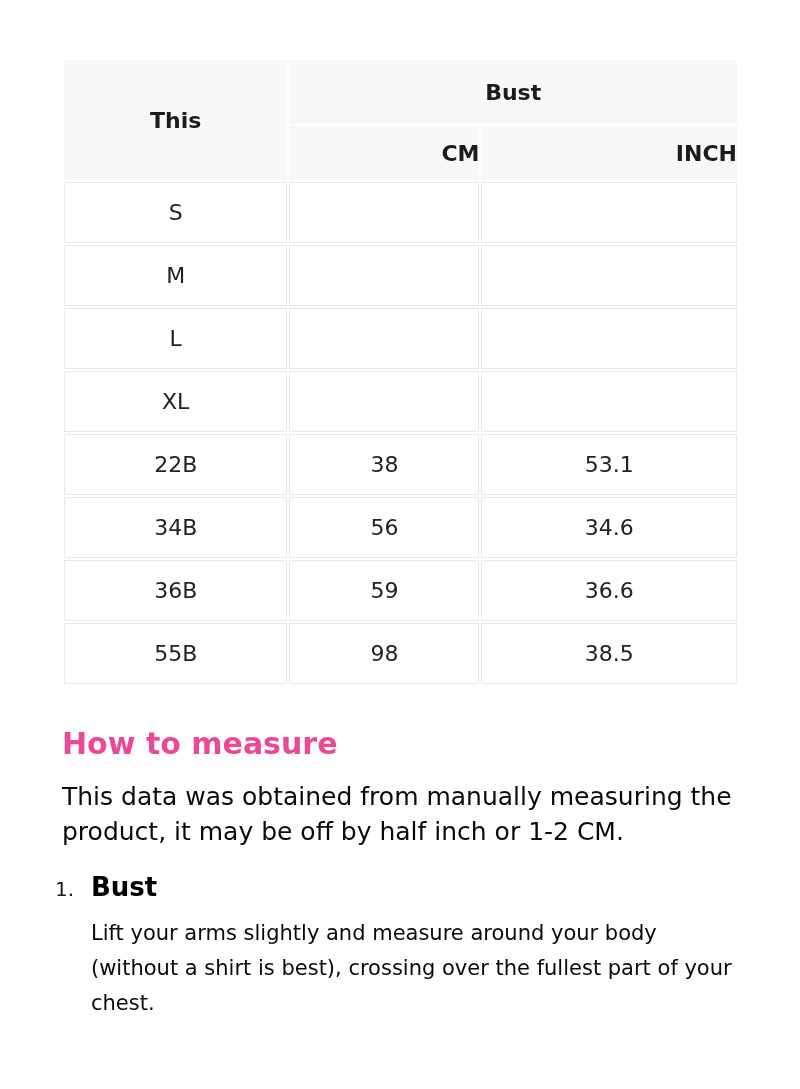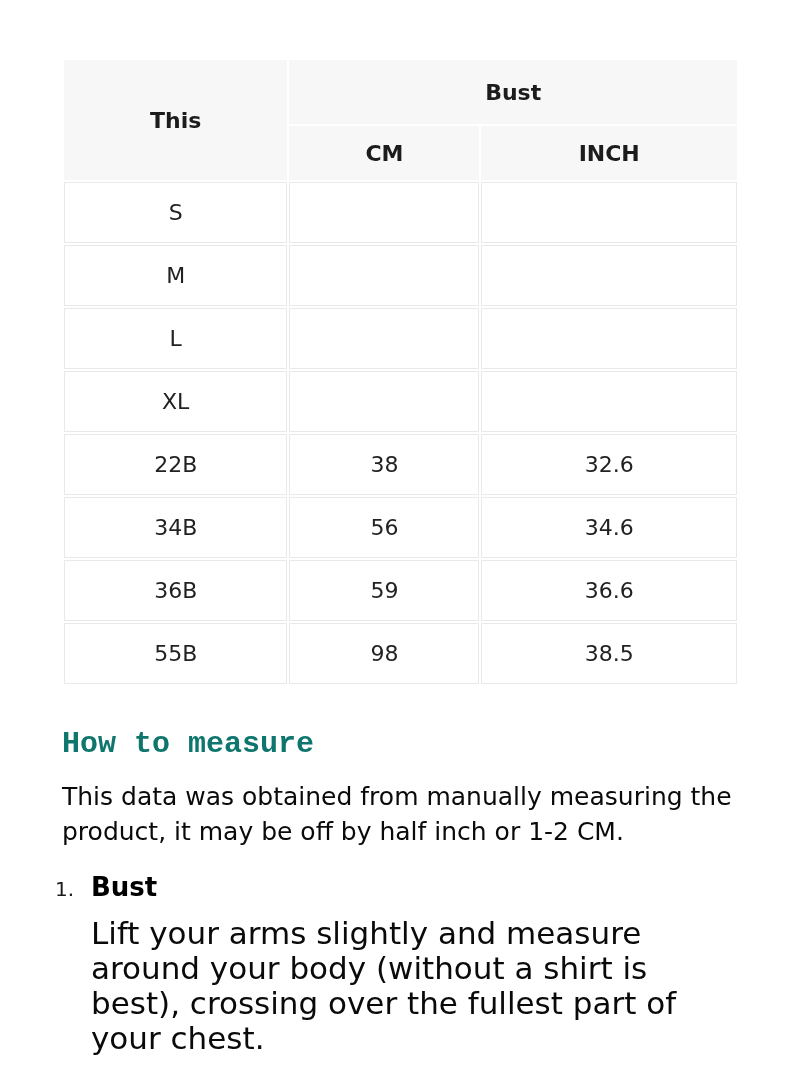--- a/index.html
+++ b/index.html
@@ -28,40 +28,39 @@
   .size-chart th {
     background: #f7f7f8;
     font-weight: bold;
     font-size: 22px;
     color: #1c1c1c;
     text-align: center;
     vertical-align: middle;
     padding: 0;
   }
   .size-chart thead tr.group-row th { height: 64px; }
-  .size-chart thead tr.sub-row th { height: 54px; }
+  .size-chart thead tr.sub-row th { height: 54px; text-align: right; }
   .size-chart td {
     border: 1px solid #e9e9e9;
     height: 61px;
     text-align: center;
     vertical-align: middle;
     font-size: 22px;
     color: #222222;
     padding: 0;
     background: #ffffff;
   }
 
   
   h2.htm-heading {
     margin: 40px 0 0 0;
     font-size: 30px;
     line-height: 36px;
     font-weight: bold;
-    color: #0f766e;
-    font-family: Liberation Mono, monospace;
+    color: #ec4899;
   }
   p.htm-note {
     margin: 17px 0 17px 0;
     font-size: 25px;
     line-height: 35px;
     color: #0a0a0a;
   }
   ol.steps {
     list-style: none;
     margin: 22px 0 0 0;
@@ -79,21 +78,21 @@
   }
   .step-body { flex: 1 1 auto; }
   .step-title {
     font-size: 26px;
     line-height: 32px;
     font-weight: bold;
     color: #000000;
   }
   .step-desc {
     margin: 13px 0 0 0;
-    font-size: 31px;
+    font-size: 21px;
     line-height: 35px;
     color: #0a0a0a;
   }
 </style>
 </head>
 <body>
 
 <div class="page">
 
   <table class="size-chart">
@@ -133,21 +132,21 @@
 
   <tr>
     <td>XL</td>
     <td></td>
     <td></td>
   </tr>
 
   <tr>
     <td>22B</td>
     <td>38</td>
-    <td>32.6</td>
+    <td>53.1</td>
   </tr>
 
   <tr>
     <td>34B</td>
     <td>56</td>
     <td>34.6</td>
   </tr>
 
   <tr>
     <td>36B</td>

